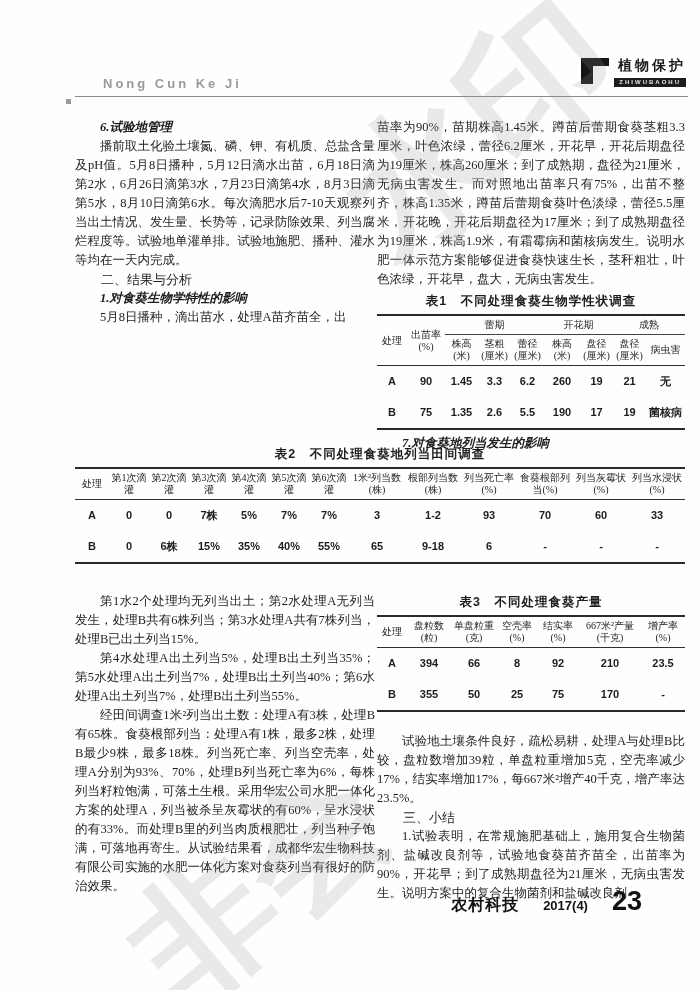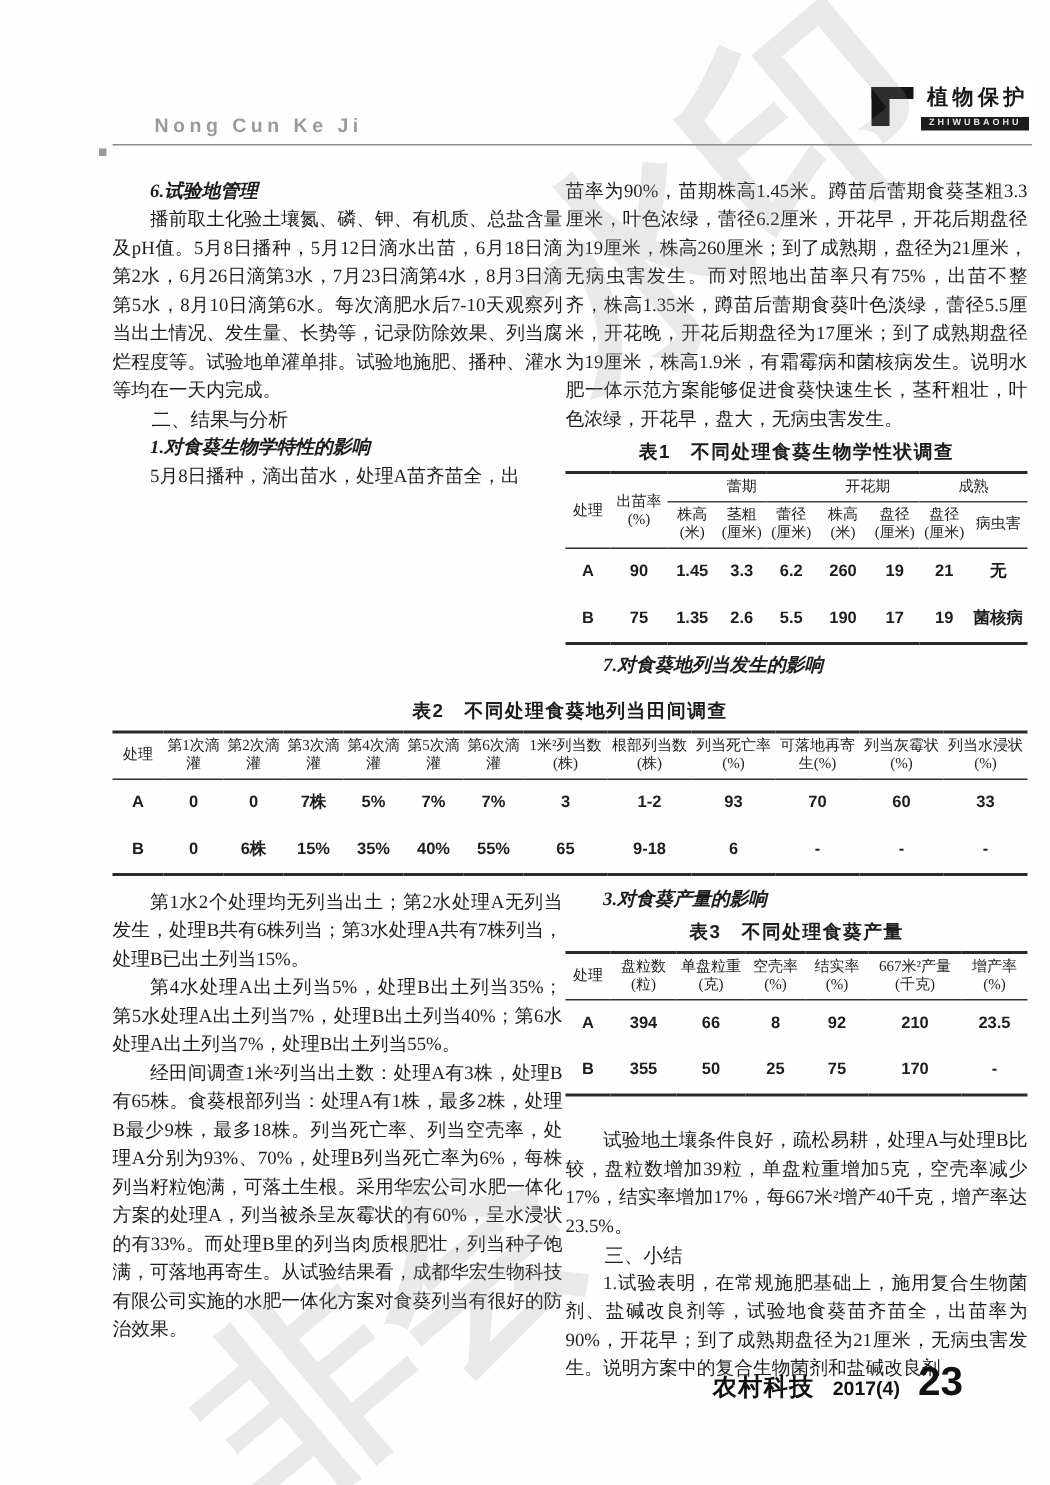--- a/index.html
+++ b/index.html
@@ -19,42 +19,42 @@
   .badge-title{font-family:Liberation Serif, serif;font-weight:bold;font-size:14px;
         letter-spacing:3px;color:#1a1a1a;line-height:20px;}
   .badge-strip{margin-top:2px;background:#1c1c1c;color:#e8e8e8;font-family:"Liberation Sans",sans-serif;
         font-size:6px;letter-spacing:2px;line-height:9px;padding:0 5px;font-weight:bold;}
 
   
   .block{position:absolute;font-size:12.5px;line-height:19px;text-align:justify;}
   .col{width:300px;}
   #left-top{left:75px;top:118px;width:300px;height:352px;overflow:hidden;}
   #right-top{left:377px;top:118px;width:308px;}
-  #table2-block{left:75px;top:462px;width:610px;}
+  #table2-block{left:75px;top:442px;width:610px;}
   #left-bottom{left:75px;top:592px;width:300px;}
   #right-bottom{left:377px;top:590px;width:308px;}
   p.para{margin:0;text-indent:2em;}
   p.para-noindent{margin:0;text-indent:0;}
   .subhead{margin:0;text-indent:2em;font-style:italic;font-weight:bold;font-size:12.5px;}
   .sechead{margin:0;text-indent:2em;font-weight:normal;font-family:"Liberation Sans","DejaVu Sans",sans-serif;font-size:13px;}
 
   
   .tbl-caption{text-align:center;font-weight:bold;font-size:12.5px;margin:3px 0 3px 0;
         font-family:"Liberation Sans","DejaVu Sans",sans-serif;letter-spacing:1px;}
   table.datatable{border-collapse:collapse;width:100%;table-layout:fixed;
         border-top:2px solid #2a2a2a;border-bottom:2px solid #2a2a2a;}
   table.datatable thead{border-bottom:1px solid #2f2f2f;}
   table.datatable th{font-weight:normal;font-size:10px;line-height:12px;text-align:center;
         padding:3px 1px;vertical-align:middle;}
   table.datatable th.grp{border-bottom:1px solid #444;}
   table.datatable td{font-family:"Liberation Sans","DejaVu Sans",sans-serif;font-weight:bold;
         font-size:11px;text-align:center;padding:6px 1px;}
 
   
-  .footer{position:absolute;right:58px;top:908px;display:flex;align-items:baseline;gap:12px;
+  .footer{position:absolute;right:58px;top:888px;display:flex;align-items:baseline;gap:24px;
         font-family:"Liberation Sans","DejaVu Sans",sans-serif;font-weight:bold;color:#111;margin-left:32px;}
   .footer-journal{font-size:16px;letter-spacing:1px;}
   .footer-issue{font-size:13px;}
   .footer-page{font-size:27px;line-height:27px;}
 
   
   .wm{position:absolute;pointer-events:none;color:rgba(150,150,150,0.20);
       font-family:"Liberation Sans",sans-serif;font-weight:bold;z-index:6;white-space:nowrap;}
   .wm-top{left:330px;top:30px;font-size:150px;transform:rotate(-40deg);}
   .wm-bottom{left:120px;top:790px;font-size:140px;transform:rotate(-40deg);}
@@ -172,21 +172,21 @@
           <th>处理</th>
           <th>第1次滴灌</th>
           <th>第2次滴灌</th>
           <th>第3次滴灌</th>
           <th>第4次滴灌</th>
           <th>第5次滴灌</th>
           <th>第6次滴灌</th>
           <th>1米²列当数(株)</th>
           <th>根部列当数(株)</th>
           <th>列当死亡率(%)</th>
-          <th>可落地再寄生(%)</th>
+          <th>食葵根部列当(%)</th>
           <th>列当灰霉状(%)</th>
           <th>列当水浸状(%)</th>
         </tr>
       </thead>
       <tbody>
         <tr>
           <td>A</td>
           <td>0</td>
           <td>0</td>
           <td>7株</td>
@@ -219,21 +219,20 @@
     </table>
   </div>
 
   <div class="block col" id="left-bottom">
     <p class="para">第1水2个处理均无列当出土；第2水处理A无列当发生，处理B共有6株列当；第3水处理A共有7株列当，处理B已出土列当15%。</p>
     <p class="para">第4水处理A出土列当5%，处理B出土列当35%；第5水处理A出土列当7%，处理B出土列当40%；第6水处理A出土列当7%，处理B出土列当55%。</p>
     <p class="para">经田间调查1米²列当出土数：处理A有3株，处理B有65株。食葵根部列当：处理A有1株，最多2株，处理B最少9株，最多18株。列当死亡率、列当空壳率，处理A分别为93%、70%，处理B列当死亡率为6%，每株列当籽粒饱满，可落土生根。采用华宏公司水肥一体化方案的处理A，列当被杀呈灰霉状的有60%，呈水浸状的有33%。而处理B里的列当肉质根肥壮，列当种子饱满，可落地再寄生。从试验结果看，成都华宏生物科技有限公司实施的水肥一体化方案对食葵列当有很好的防治效果。</p>
   </div>
 
   <div class="block" id="right-bottom">
-    <p class="subhead">3.对食葵产量的影响</p>
 
     <div class="tbl-caption">表3　不同处理食葵产量</div>
     <table class="datatable">
       <colgroup>
         <col style="width:30px">
           <col style="width:44px">
           <col style="width:46px">
           <col style="width:40px">
         <col style="width:42px">
           <col style="width:62px">

